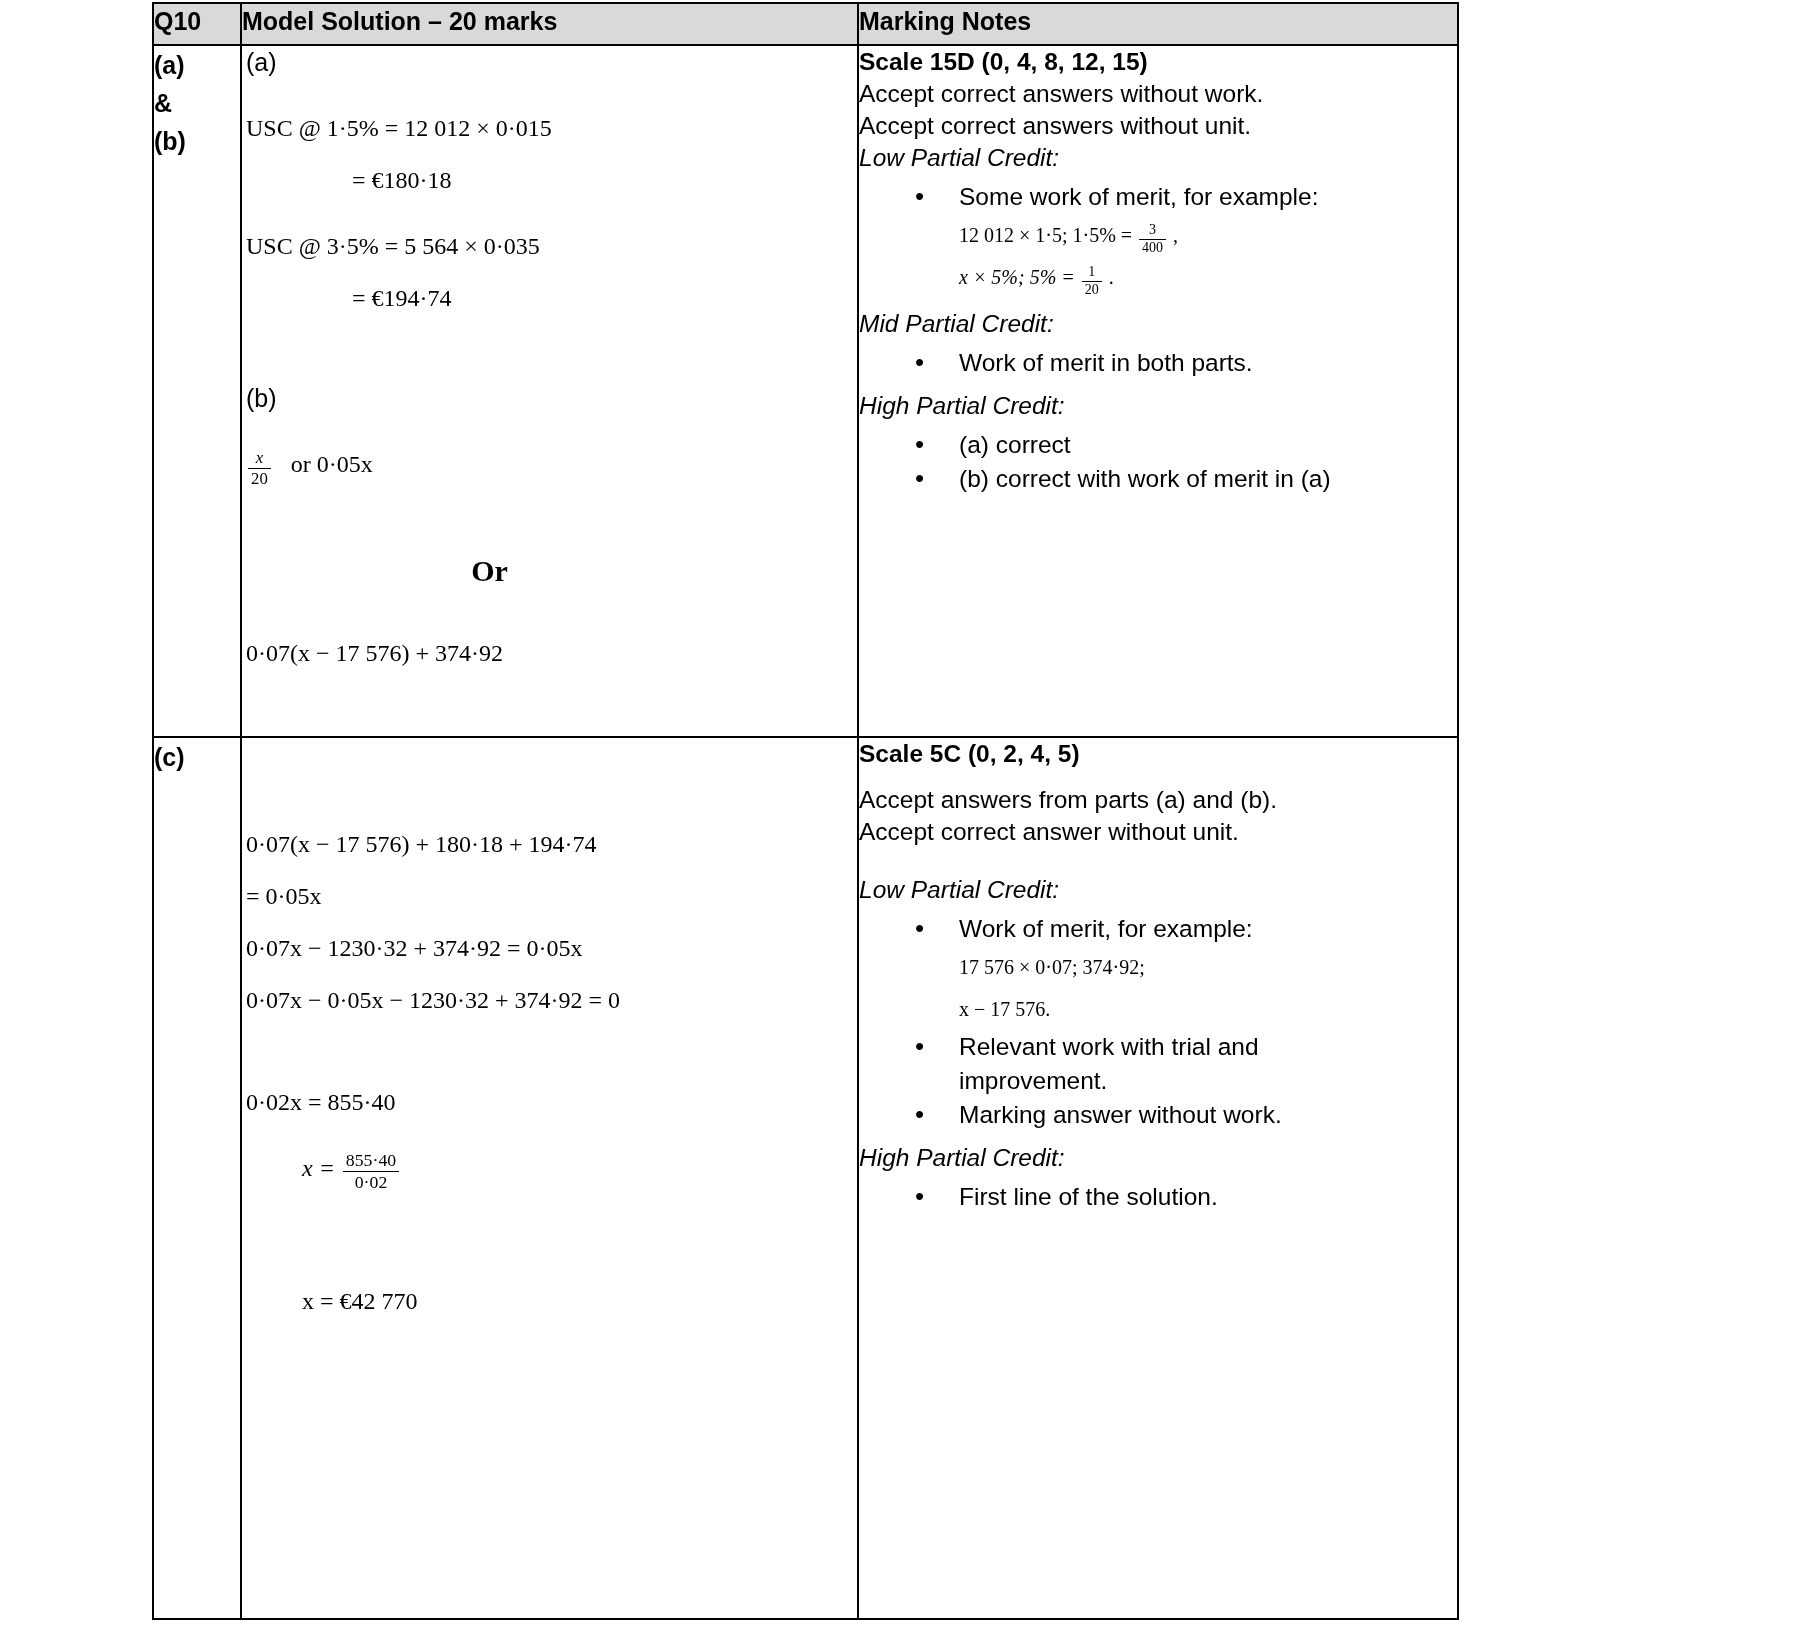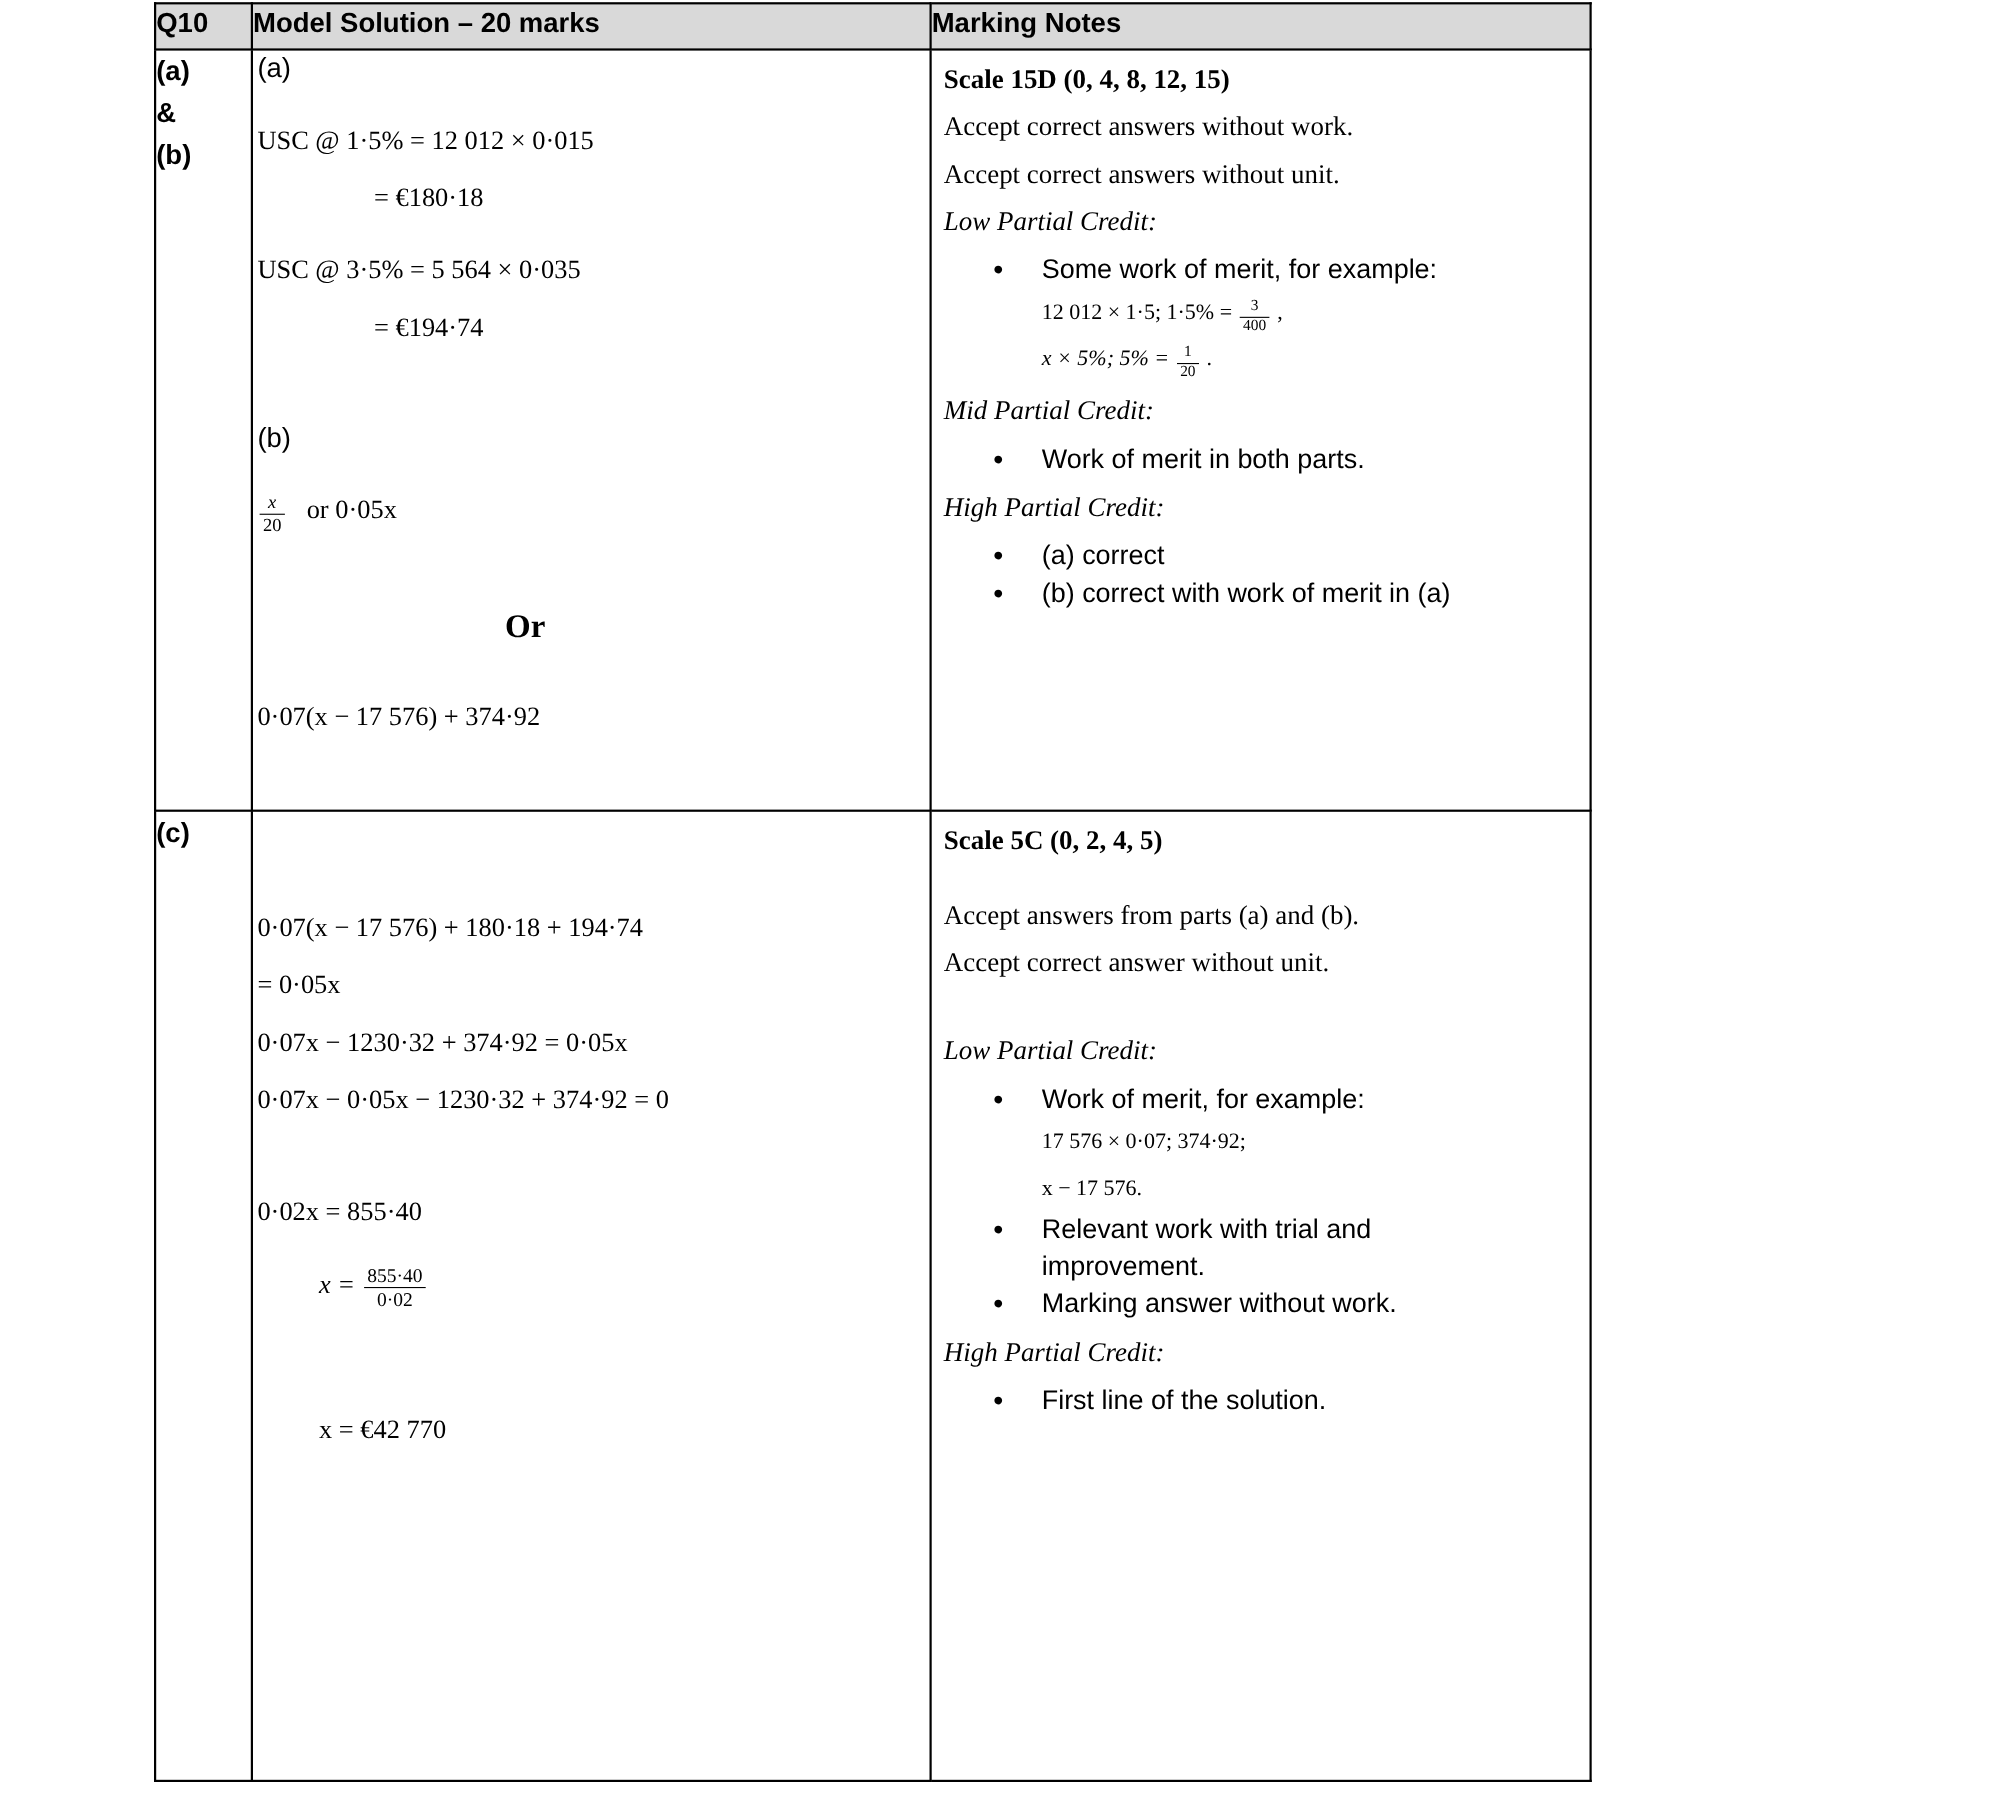--- a/index.html
+++ b/index.html
@@ -17,21 +17,21 @@
 
   .page {
     position: relative;
     width: 1819px;
     height: 1651px;
     box-sizing: border-box;
   }
 
   table.scheme {
     position: absolute;
-    left: 140px;
+    left: 152px;
     top: 2px;
     width: 1305px;
     border-collapse: collapse;
     table-layout: fixed;
     padding-left: 29px;
   }
 
   table.scheme td, table.scheme th {
     border: 2px solid #000000;
     vertical-align: top;
@@ -130,21 +130,21 @@
   .frac.big .num, .frac.big .den { font-size: 0.74em; }
 
   
   .notes {
     padding: 8px 10px 10px 14px;
     font-size: 24.5px;
     line-height: 32px;
   }
   .n-bold   { font-weight: bold; }
   .n-italic { font-style: italic; }
-  .n-line   { margin: 11px; font-family: Liberation Serif, serif; }
+  .n-line   { margin: 0; }
   .n-gap-sm { height: 14px; }
   .n-gap-md { height: 26px; }
 
   ul.bullets {
     margin: 6px 0 10px 0;
     padding-left: 56px;
     list-style: none;
   }
   ul.bullets > li {
     position: relative;

